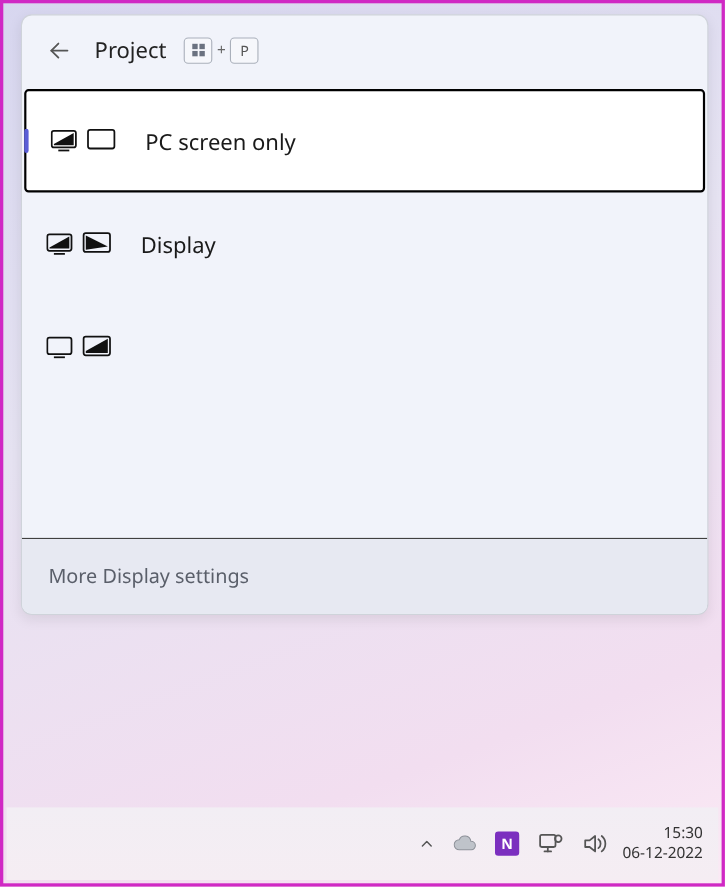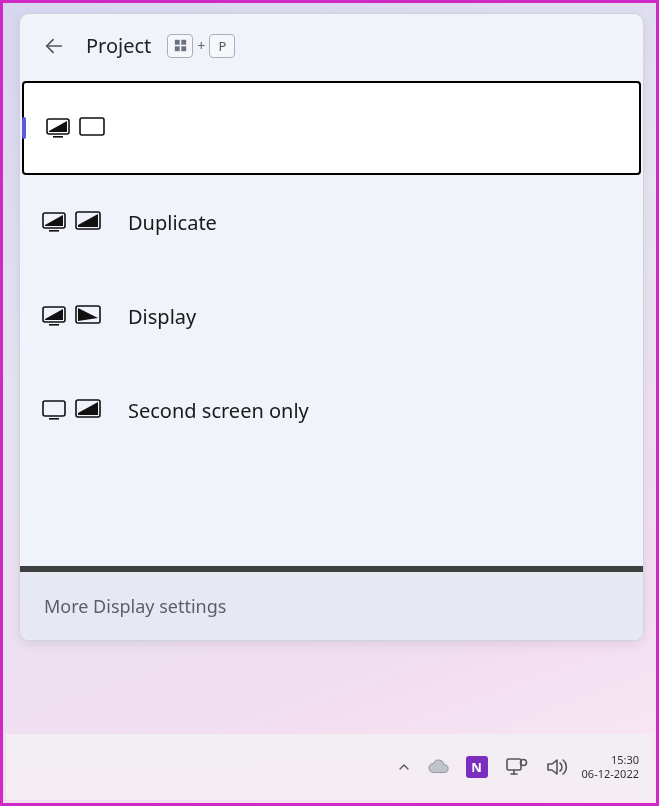--- a/index.html
+++ b/index.html
@@ -10,21 +10,21 @@
       border: 3px solid #d028c4;
       position: relative;
     }
 
     
     .panel {
       position: absolute;
       top: 10px;
       left: 16px;
       right: 12px;
-      height: 628px;
+      height: 546px;
       background: #f1f3fa;
       border: 1px solid #cfd3da;
       border-radius: 10px;
       display: flex;
       flex-direction: column;
       box-shadow: 0 4px 12px rgba(0,0,0,0.08);
       overflow: hidden;
     }
 
     .panel-header {
@@ -100,21 +100,21 @@
       flex-shrink: 0;
     }
     .option-label {
       font-size: 20px;
       color: #1a1a1a;
       font-weight: 400;
     }
 
     
     .panel-footer {
-      border-top: 6px solid #404040;
+      border-top: 1px solid #404040;
       background: #e7e9f2;
       padding: 22px 24px;
     }
     .footer-link {
       font-size: 18px;
       color: #5a5f6a;
     }
 
     
     .taskbar {
@@ -143,21 +143,21 @@
       color: #fff;
       border-radius: 3px;
       font-size: 13px;
       font-weight: 700;
     }
     .clock {
       display: flex;
       flex-direction: column;
       align-items: flex-end;
       color: #333;
-      font-size: 11px;
+      font-size: 14px;
       line-height: 1.3;
     }
   </style>
 </head>
 <body>
 
 <div class="panel">
 
   <div class="panel-header">
     <div class="back-btn">
@@ -187,64 +187,50 @@
       <span class="option-icons">
         <svg width="30" height="26" viewBox="0 0 30 26">
           <rect x="1" y="4" width="22" height="15" rx="2" fill="none" stroke="#111" stroke-width="1.6"></rect>
           <polygon points="3,16 21,6 21,17 3,17" fill="#111"></polygon>
           <rect x="7" y="21" width="10" height="1.6" fill="#111"></rect>
         </svg>
         <svg width="30" height="26" viewBox="0 0 30 26">
           <rect x="2" y="3" width="24" height="17" rx="2" fill="none" stroke="#111" stroke-width="1.6"></rect>
         </svg>
       </span>
-    </div>
+      <span class="option-label">PC screen only</span>
+    </div>
+
 
     <div class="option">
       <span class="option-icons">
         <svg width="30" height="26" viewBox="0 0 30 26">
           <rect x="1" y="4" width="22" height="15" rx="2" fill="none" stroke="#111" stroke-width="1.6"></rect>
           <polygon points="3,16 21,6 21,17 3,17" fill="#111"></polygon>
           <rect x="7" y="21" width="10" height="1.6" fill="#111"></rect>
         </svg>
         <svg width="30" height="26" viewBox="0 0 30 26">
           <rect x="2" y="3" width="24" height="17" rx="2" fill="none" stroke="#111" stroke-width="1.6"></rect>
-          <polygon points="4,16 24,5 24,18 4,18" fill="#111"></polygon>
-        </svg>
-      </span>
-      <span class="option-label">Duplicate</span>
+          <polygon points="4,5 24,15 4,18" fill="#111"></polygon>
+        </svg>
+      </span>
+      <span class="option-label">Display</span>
     </div>
 
     <div class="option">
       <span class="option-icons">
         <svg width="30" height="26" viewBox="0 0 30 26">
           <rect x="1" y="4" width="22" height="15" rx="2" fill="none" stroke="#111" stroke-width="1.6"></rect>
-          <polygon points="3,16 21,6 21,17 3,17" fill="#111"></polygon>
-          <rect x="7" y="21" width="10" height="1.6" fill="#111"></rect>
-        </svg>
-        <svg width="30" height="26" viewBox="0 0 30 26">
-          <rect x="2" y="3" width="24" height="17" rx="2" fill="none" stroke="#111" stroke-width="1.6"></rect>
-          <polygon points="4,5 24,15 4,18" fill="#111"></polygon>
-        </svg>
-      </span>
-      <span class="option-label">Display</span>
-    </div>
-
-    <div class="option">
-      <span class="option-icons">
-        <svg width="30" height="26" viewBox="0 0 30 26">
-          <rect x="1" y="4" width="22" height="15" rx="2" fill="none" stroke="#111" stroke-width="1.6"></rect>
           <rect x="7" y="21" width="10" height="1.6" fill="#111"></rect>
         </svg>
         <svg width="30" height="26" viewBox="0 0 30 26">
           <rect x="2" y="3" width="24" height="17" rx="2" fill="none" stroke="#111" stroke-width="1.6"></rect>
           <polygon points="4,16 24,5 24,18 4,18" fill="#111"></polygon>
         </svg>
       </span>
-      <span class="option-label">Second screen only</span>
     </div>
 
   </div>
 
   <div class="panel-footer">
     <span class="footer-link">More Display settings</span>
   </div>
 </div>
 
 <div class="taskbar">

